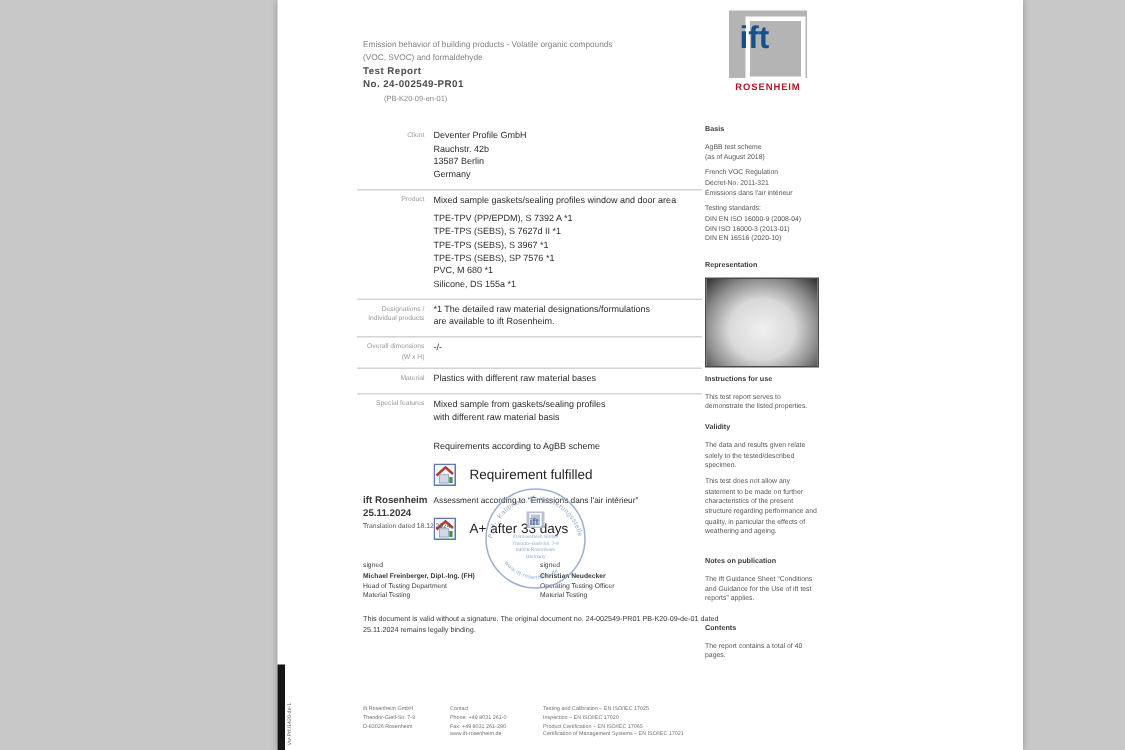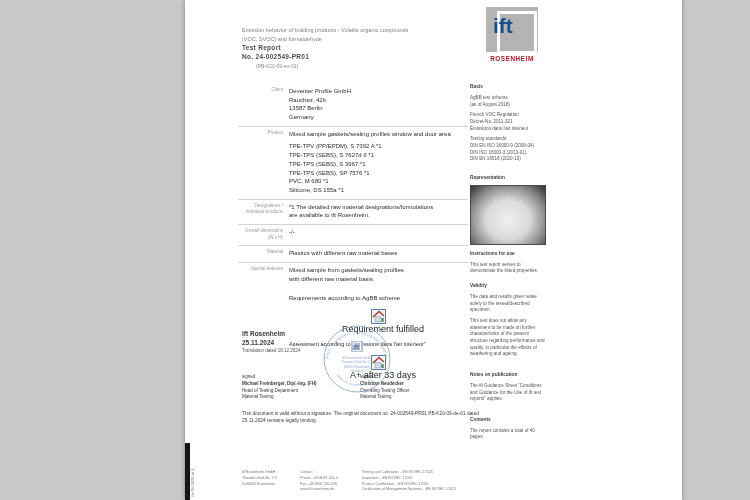--- a/index.html
+++ b/index.html
@@ -28,21 +28,21 @@
 
   
   .main-col{position:absolute;left:53px;top:84px;width:230px;}
   .row{display:flex;padding:3px 0 4px 0;}
   .row.sep{border-bottom:1px solid #d4d4d4;}
   .lbl{flex:none;width:45px;text-align:right;padding-right:6px;font-size:4.5px;color:#9a9a9a;line-height:1.5;}
   .val{font-size:6px;color:#2d2d2d;line-height:1.45;}
   .prod-item{font-size:6px;color:#2d2d2d;line-height:1.45;}
   .prod-list{margin-top:4px;}
   .req-line{margin-left:51px;margin-top:7px;font-size:6px;color:#2d2d2d;}
-  .result{display:flex;align-items:center;margin-left:51px;margin-top:8px;flex-direction:column;}
+  .result{display:flex;align-items:center;margin-left:51px;margin-top:8px;}
   .result-text{margin-left:9px;font-size:9px;color:#1e1e1e;}
   .assess{margin-left:51px;margin-top:7px;font-size:5.5px;color:#2d2d2d;}
 
   
   .sig{position:absolute;left:57px;top:330px;width:238px;}
   .sig-org{font-size:6.5px;font-weight:bold;color:#3a3a3a;}
   .sig-date{font-size:6.5px;font-weight:bold;color:#3a3a3a;margin-top:2px;}
   .sig-transl{font-size:4.5px;color:#555;margin-top:2px;}
   .sig-cols{display:flex;margin-top:21px;}
   .sig-col{width:118px;font-size:4.5px;color:#3a3a3a;line-height:1.5;}

